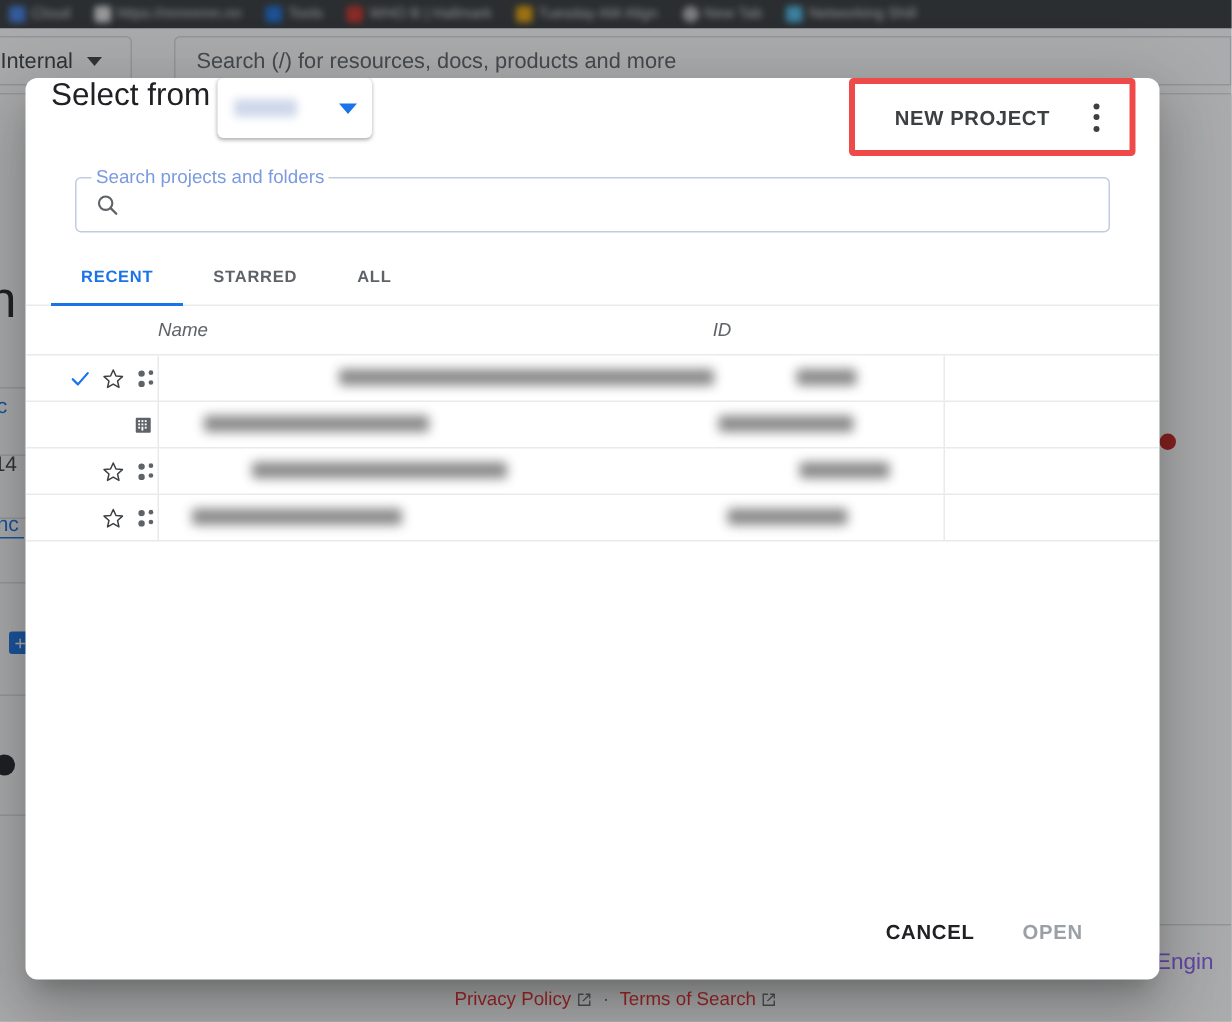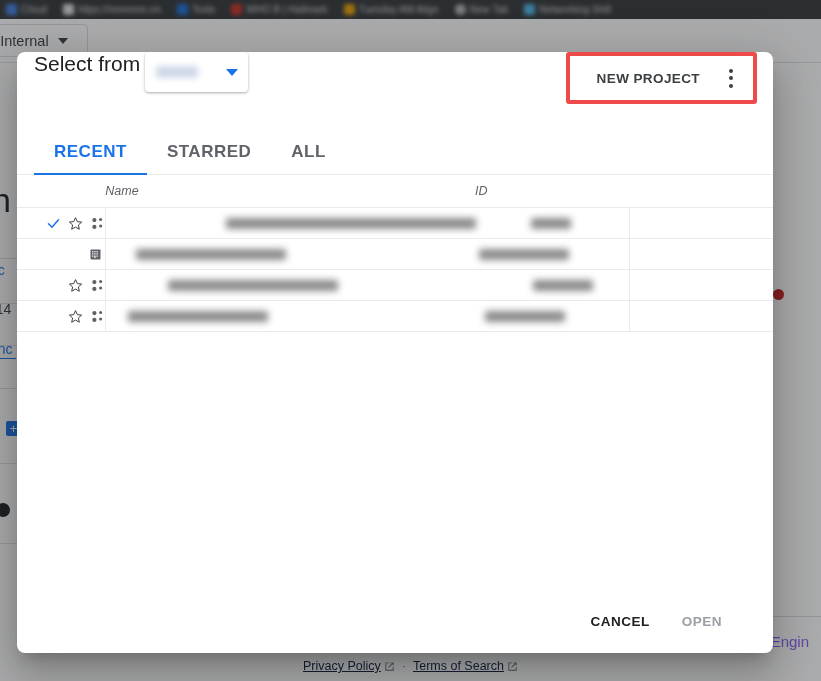--- a/index.html
+++ b/index.html
@@ -325,21 +325,21 @@
   .tabs {
     margin-top: 24px;
     display: flex;
     align-items: flex-end;
     border-bottom: 1px solid #e8eaed;
     padding-left: 17px;
     flex: none;
   }
   .tab {
     padding: 0 20px 12px;
-    font-size: 17px;
+    font-size: 11px;
     font-weight: bold;
     letter-spacing: .5px;
     color: #5f6368;
     position: relative;
     cursor: pointer;
     white-space: nowrap;
   }
   .tab.active { color: #1a73e8; }
   .tab.active::after {
     content: "";
@@ -438,22 +438,21 @@
     position: absolute;
     left: 0; right: 0; bottom: 8px;
     display: flex;
     align-items: center;
     justify-content: center;
     gap: 7px;
     font-size: 12.5px;
     color: #3c4043;
   }
   .foot-link {
-    text-decoration: underline;
-    color: #0f172a;
+    color: #7f1d1d;
     display: inline-flex;
     align-items: center;
     gap: 3px;
     white-space: nowrap;
     justify-content: space-between;
   }
   .foot-sep { color: #3c4043; }
   .ext-ico { display: inline-block; }
 </style>
 </head>
@@ -489,20 +488,23 @@
     <div class="bm-item">
       <span class="bm-ico" style="background:#4fc3f7"></span>
       <span>Networking Shill</span>
     </div>
   </div>
 
   <div class="appbar">
     <div class="org-chip">
       <span>l Internal</span>
       <span class="caret-down"></span>
+    </div>
+    <div class="searchbox">
+      <span>Search (/) for resources, docs, products and more</span>
     </div>
   </div>
 
   <div class="bg-body">
     <div class="bg-title">n</div>
     <div class="bg-title-underline"></div>
 
     <div class="bg-rule" style="top:195px"></div>
     <div class="bg-rule" style="top:240px"></div>
     <div class="bg-rule" style="top:282px"></div>
@@ -544,20 +546,30 @@
         <button class="newproj-btn">NEW PROJECT</button>
         <div class="kebab">
           <i></i>
             <i></i>
             <i></i>
         </div>
       </div>
     </div>
   </div>
 
+  <div class="search-field-wrap">
+    <div class="search-field">
+      <span class="search-field-label">Search projects and folders</span>
+      <svg width="17" height="17" viewBox="0 0 24 24">
+        <circle cx="10.5" cy="10.5" r="6.3" fill="none" stroke="#5f6368" stroke-width="2"></circle>
+        <line x1="15.2" y1="15.2" x2="20.5" y2="20.5" stroke="#5f6368" stroke-width="2.2" stroke-linecap="round"></line>
+      </svg>
+      <input type="text" placeholder="" style="">
+    </div>
+  </div>
 
   <div class="tabs">
     <div class="tab active">RECENT</div>
     <div class="tab">STARRED</div>
     <div class="tab">ALL</div>
   </div>
 
   <div class="table-wrap">
     <table class="projects">
       <colgroup>

